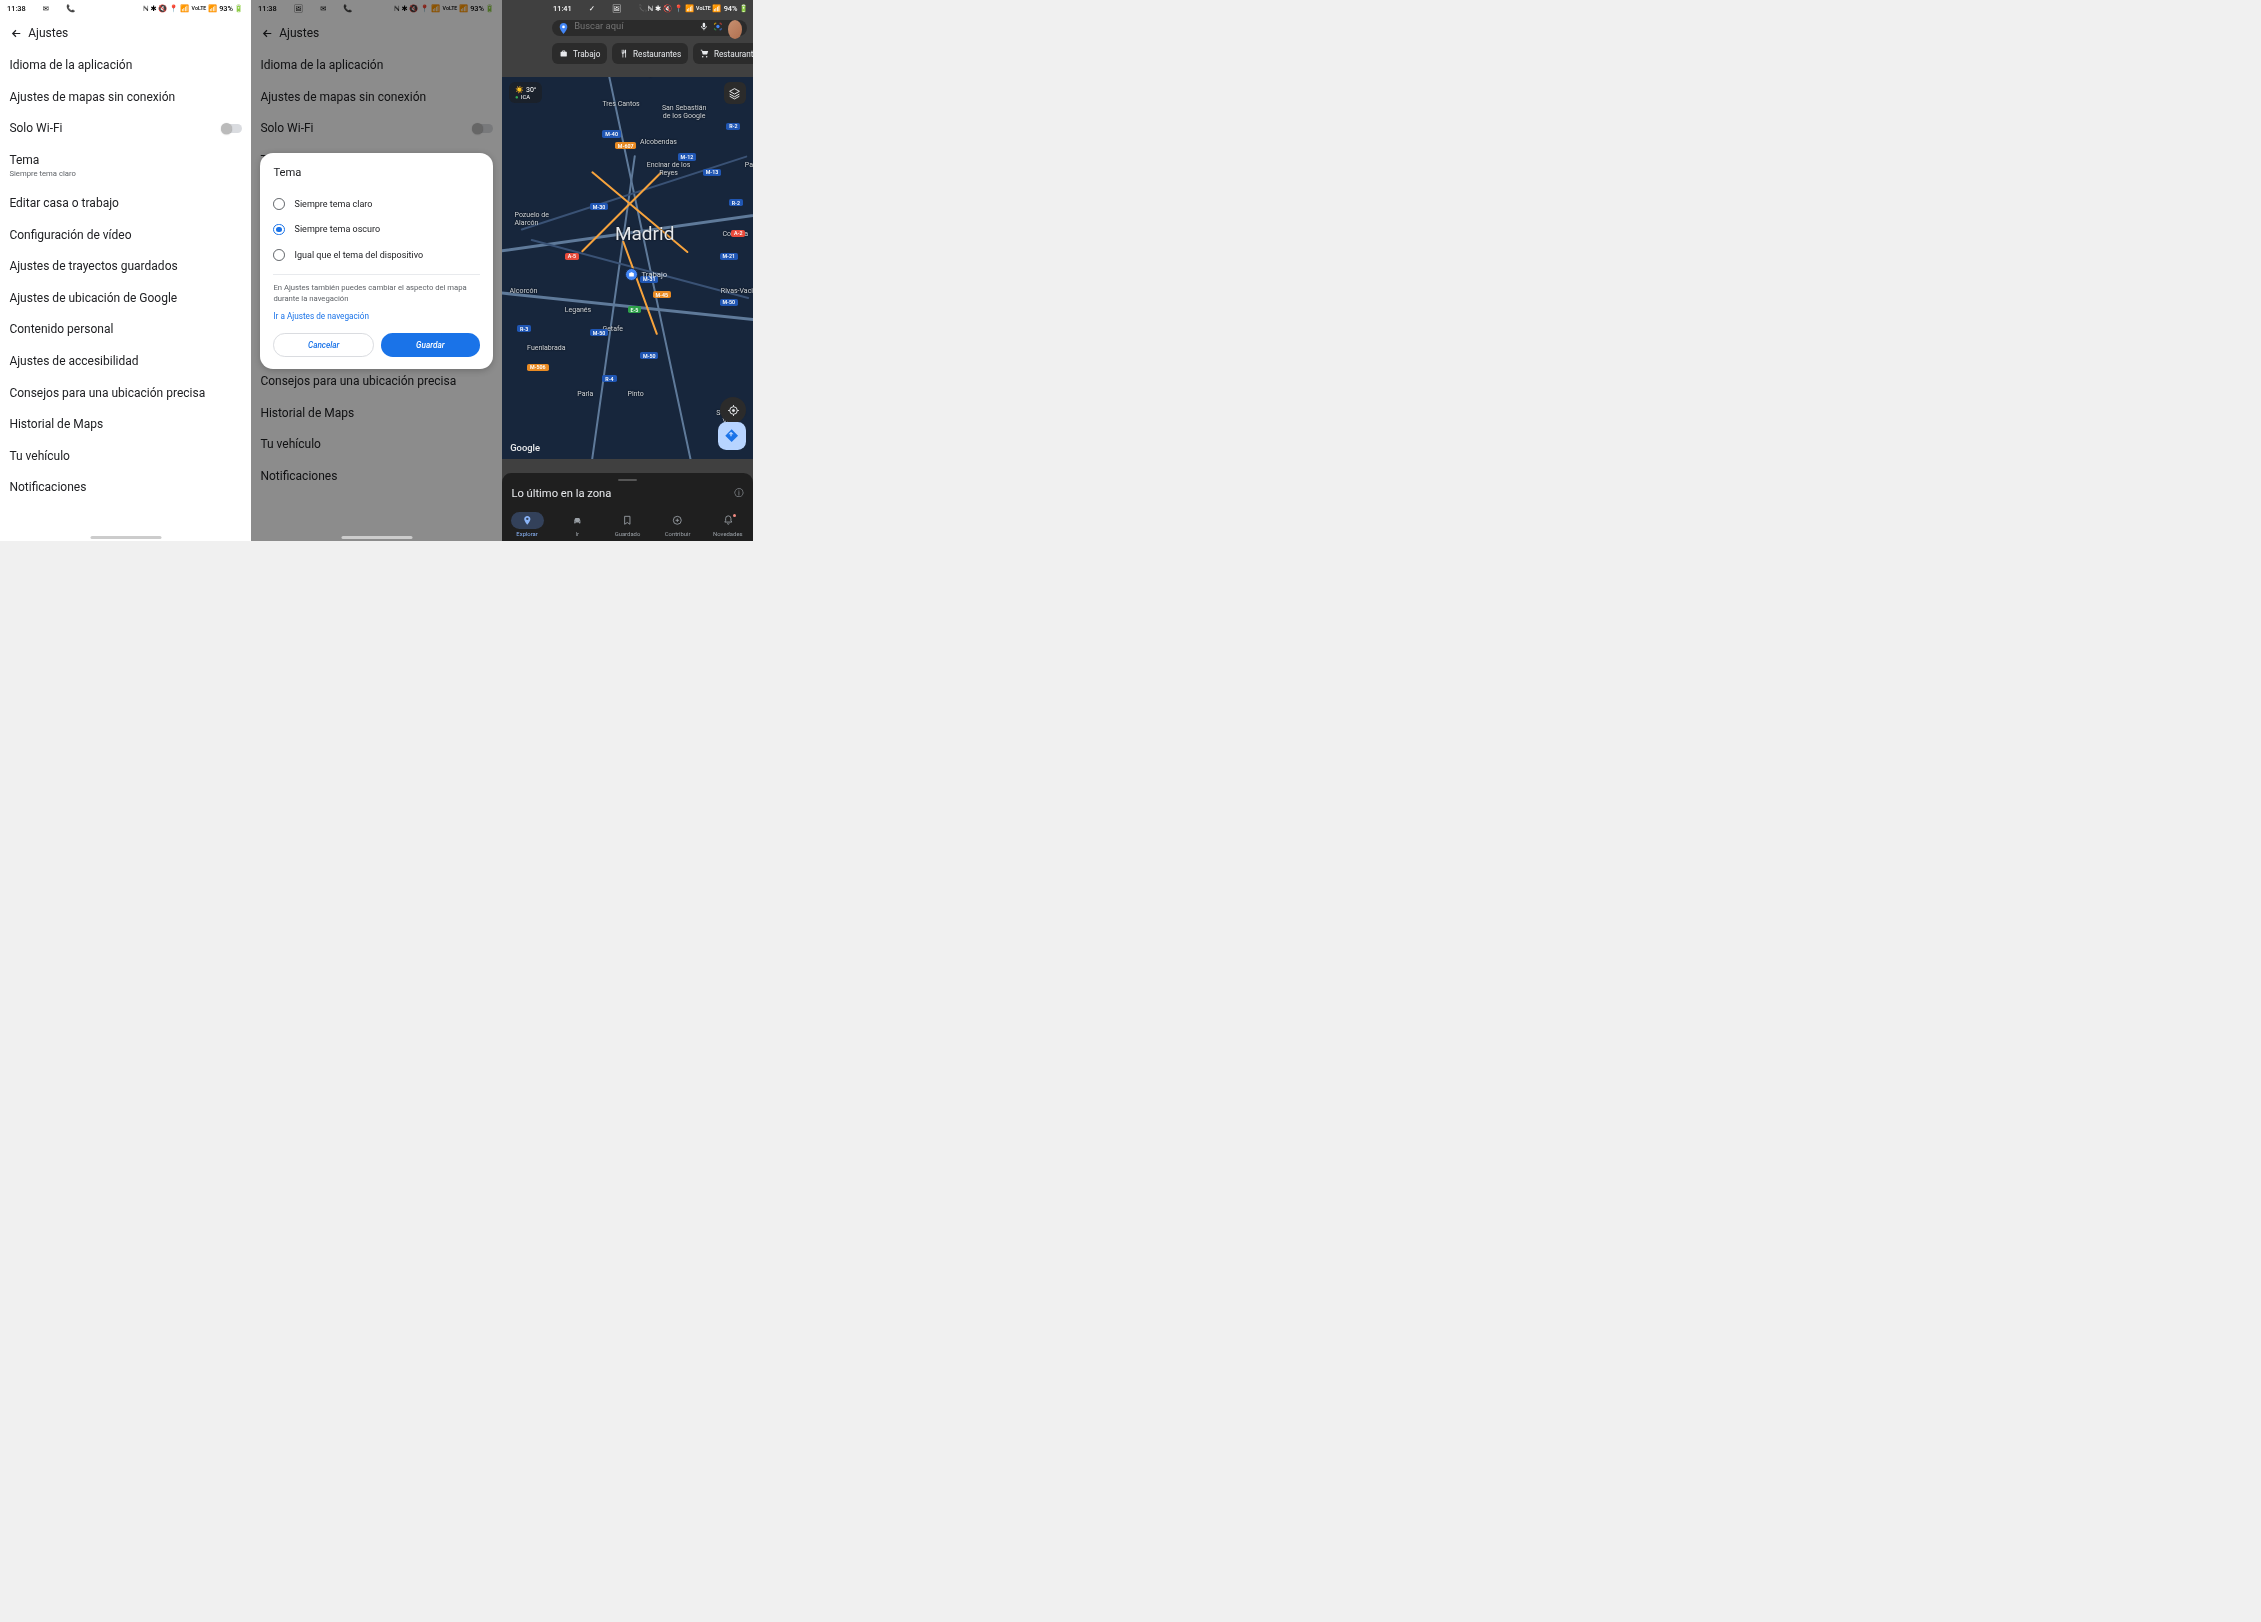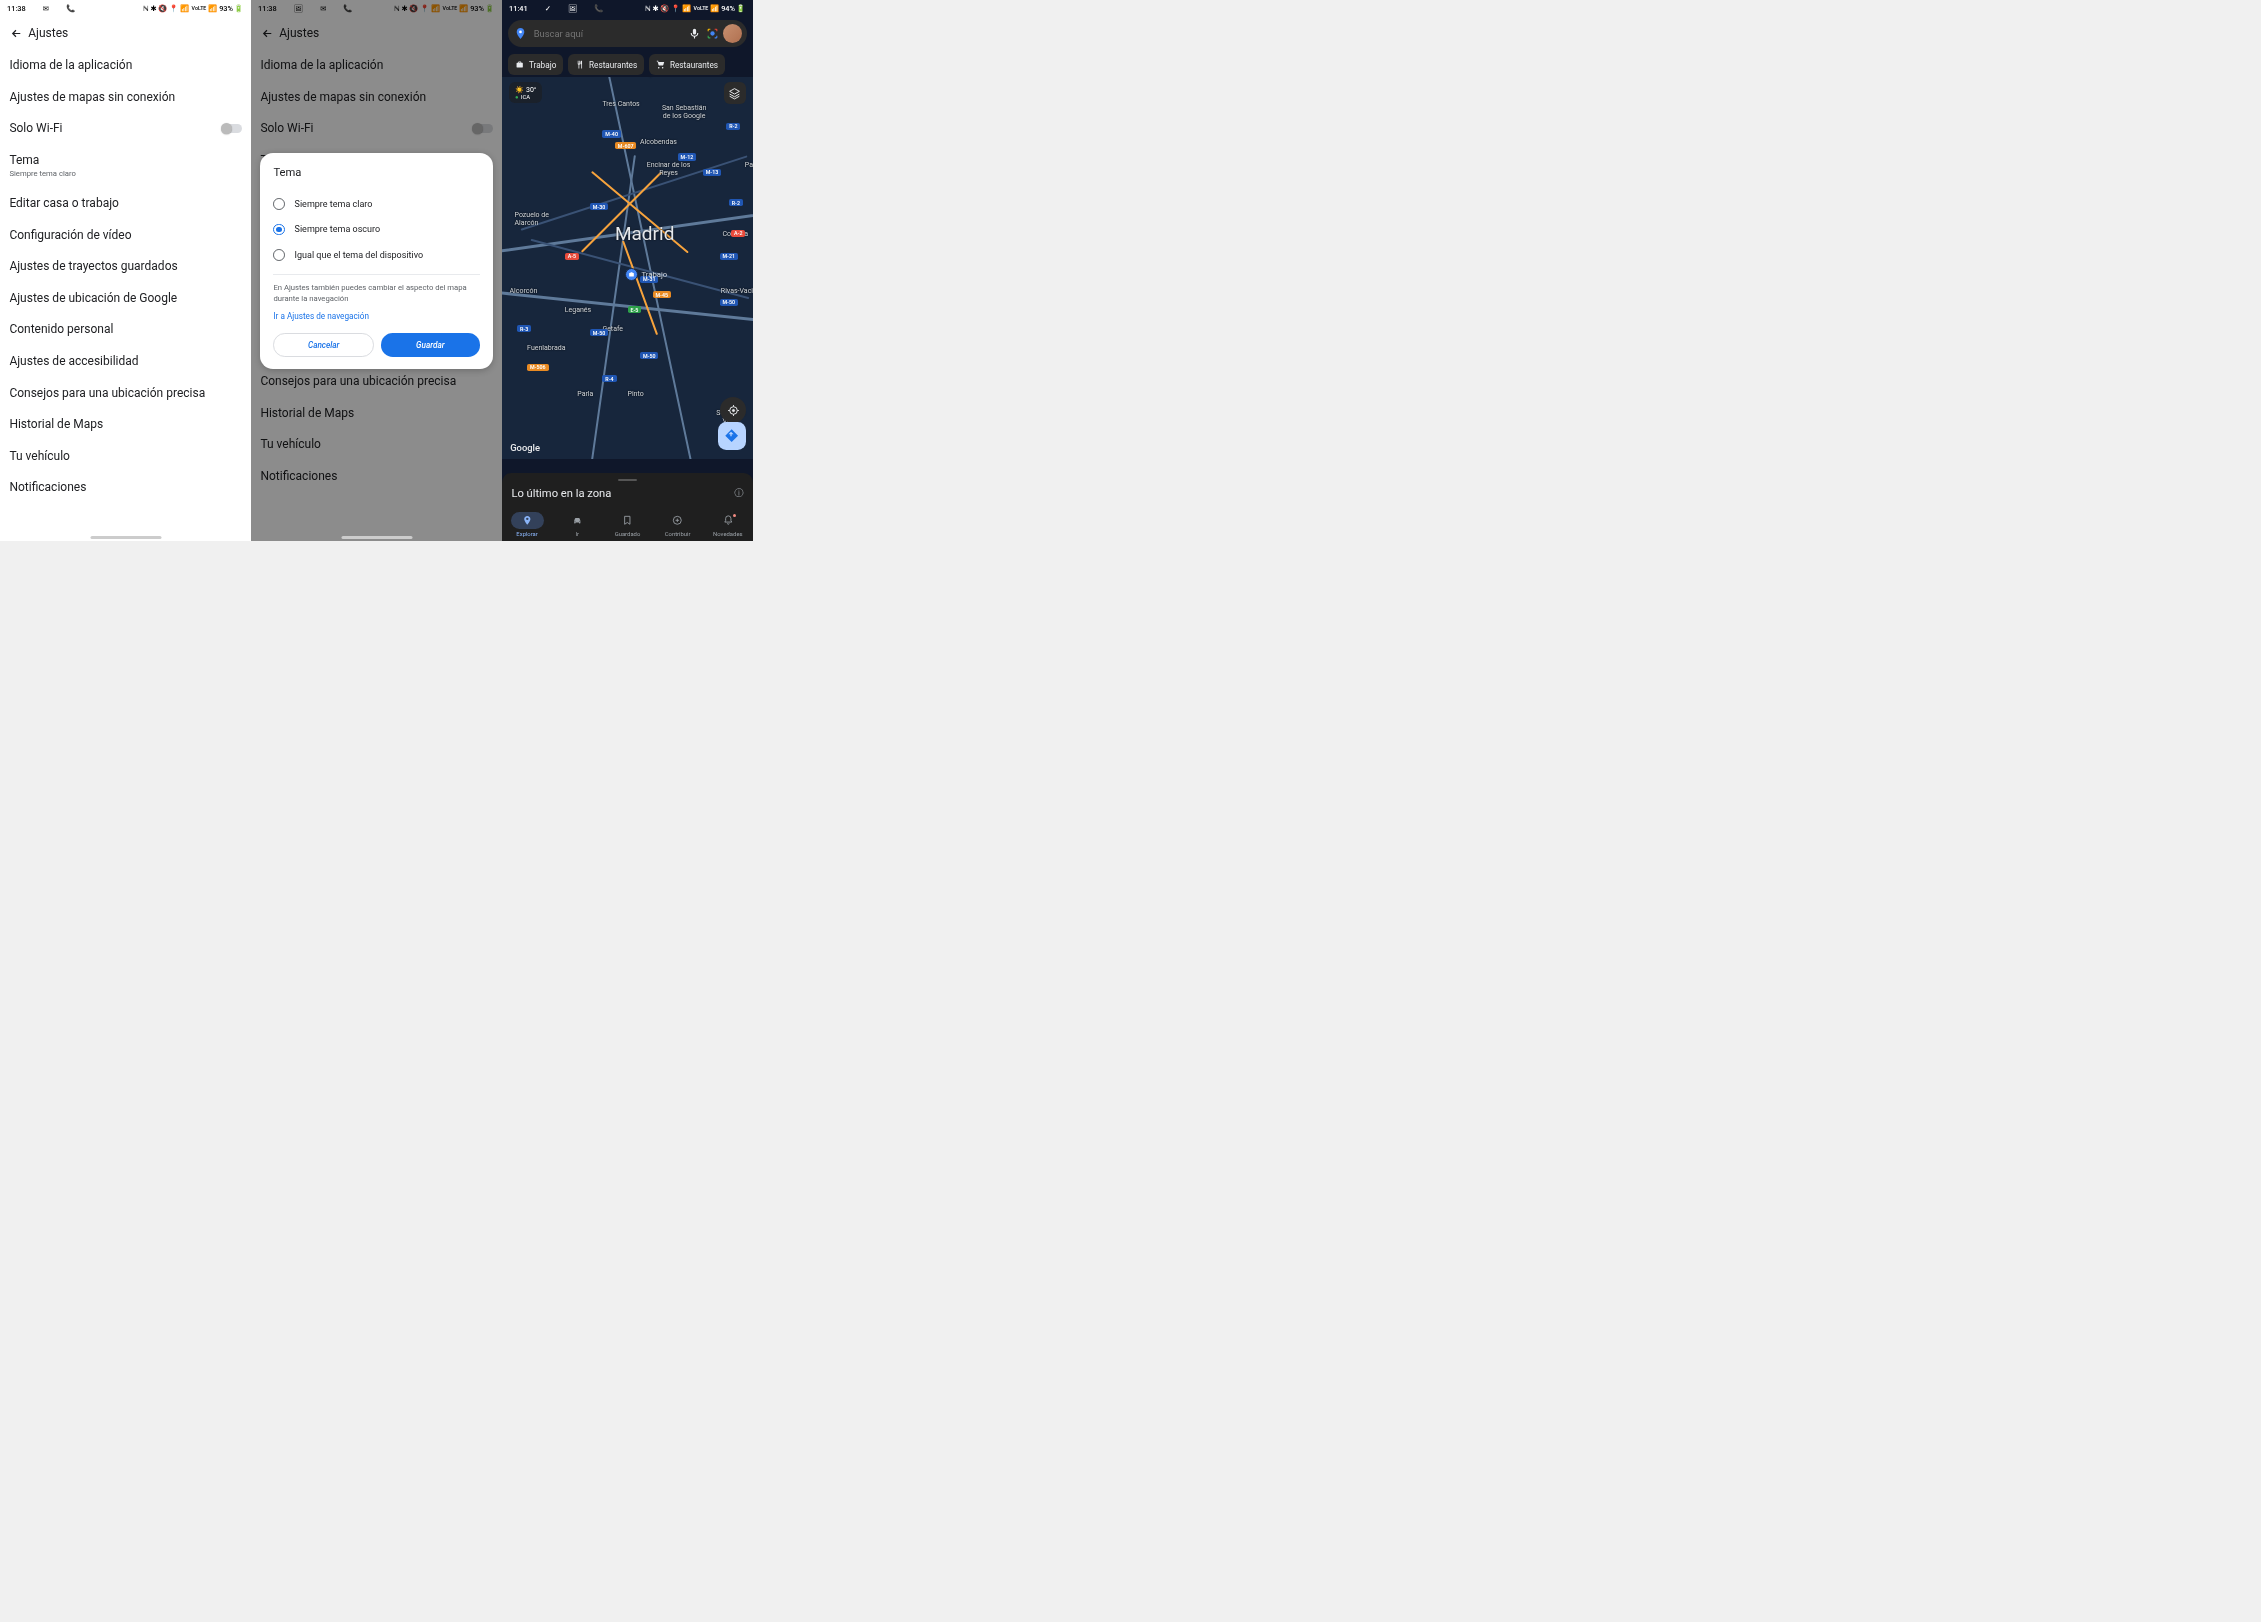--- a/index.html
+++ b/index.html
@@ -1,20 +1,20 @@
 <!DOCTYPE html>
 <html style="font-size:9.4px"><head>
 <meta charset="utf-8">
 <style>
   * { margin: 0; padding: 0; box-sizing: border-box; font-family: Roboto, Arial, sans-serif; }
   body { background: #f0f0f0; display: flex; width: 754px; height: 541px; overflow: hidden; }
   .phone { width: 251px; height: 541px; position: relative; overflow: hidden; }
   .phone1 { background: #fff; }
   .phone2 { background: #fff; }
-  .phone3 { background: #0f172a; }
+  .phone3 { background: #404040; padding-left: 44px; }
 
   
   .status-bar { height: 16.5px; display: flex; justify-content: space-between; align-items: center; padding: 0 7px; font-size: 7.4px; font-weight: 500; }
   .phone3 .status-bar { color: #fff; }
   .status-left { display: flex; align-items: center; gap: 17px; }
   .status-right { display: flex; align-items: center; gap: 1.8px; }
 
   
   .header { height: 33px; display: flex; align-items: center; padding: 0 4.7px; }
   .back-btn { width: 23.6px; height: 23.6px; display: flex; align-items: center; justify-content: center; border-radius: 50%; cursor: pointer; }
@@ -46,21 +46,21 @@
   .radio-label { font-size: 9px; color: #202124; }
   .dialog-divider { height: 0.6px; background: #e8eaed; margin: 5.9px 0 8.2px; }
   .dialog-hint { font-size: 7.7px; color: #5f6368; line-height: 1.4; margin-bottom: 7px; }
   .dialog-link { font-size: 8.2px; color: #1a73e8; cursor: pointer; margin-bottom: 11.8px; display: block; }
   .dialog-buttons { display: flex; gap: 7px; }
   .dlg-btn { flex: 1; height: 23.6px; border-radius: 11.8px; display: flex; align-items: center; justify-content: center; font-size: 8.2px; font-weight: 500; cursor: pointer; font-style: italic; }
   .btn-cancel { border: 0.6px solid #dadce0; color: #1a73e8; }
   .btn-save { background: #1a73e8; color: #fff; }
 
   
-  .search-bar { margin: 3.5px 5.9px; height: 27px; background: #2b2b2b; border-radius: 14px; display: flex; align-items: center; padding: 0 4.7px; gap: 4.7px; }
+  .search-bar { margin: 3.5px 5.9px; height: 16px; background: #2b2b2b; border-radius: 14px; display: flex; align-items: flex-start; padding: 0 4.7px; gap: 4.7px; }
   .maps-logo { width: 16.5px; height: 16.5px; display: flex; align-items: center; justify-content: center; }
   .search-input { flex: 1; background: none; border: none; color: #9aa0a6; font-size: 9.4px; outline: none; }
   .avatar { width: 19px; height: 19px; border-radius: 50%; background: linear-gradient(135deg,#c89070,#b07050); }
   .mic-ico, .lens-ico { width: 13px; height: 13px; }
 
   .chip-row { display: flex; gap: 4.7px; padding: 3.5px 5.9px; overflow: hidden; }
   .chip { background: #2b2b2b; color: #e8eaed; height: 21px; border-radius: 5.9px; display: flex; align-items: center; padding: 0 7px; gap: 4.7px; font-size: 8.2px; white-space: nowrap; cursor: pointer; }
 
   .map-area { position: absolute; top: 77px; bottom: 82px; left: 0; right: 0; background: #17263c; overflow: hidden; }
   .road { position: absolute; background: #3a5275; border-radius: 1.2px; }

